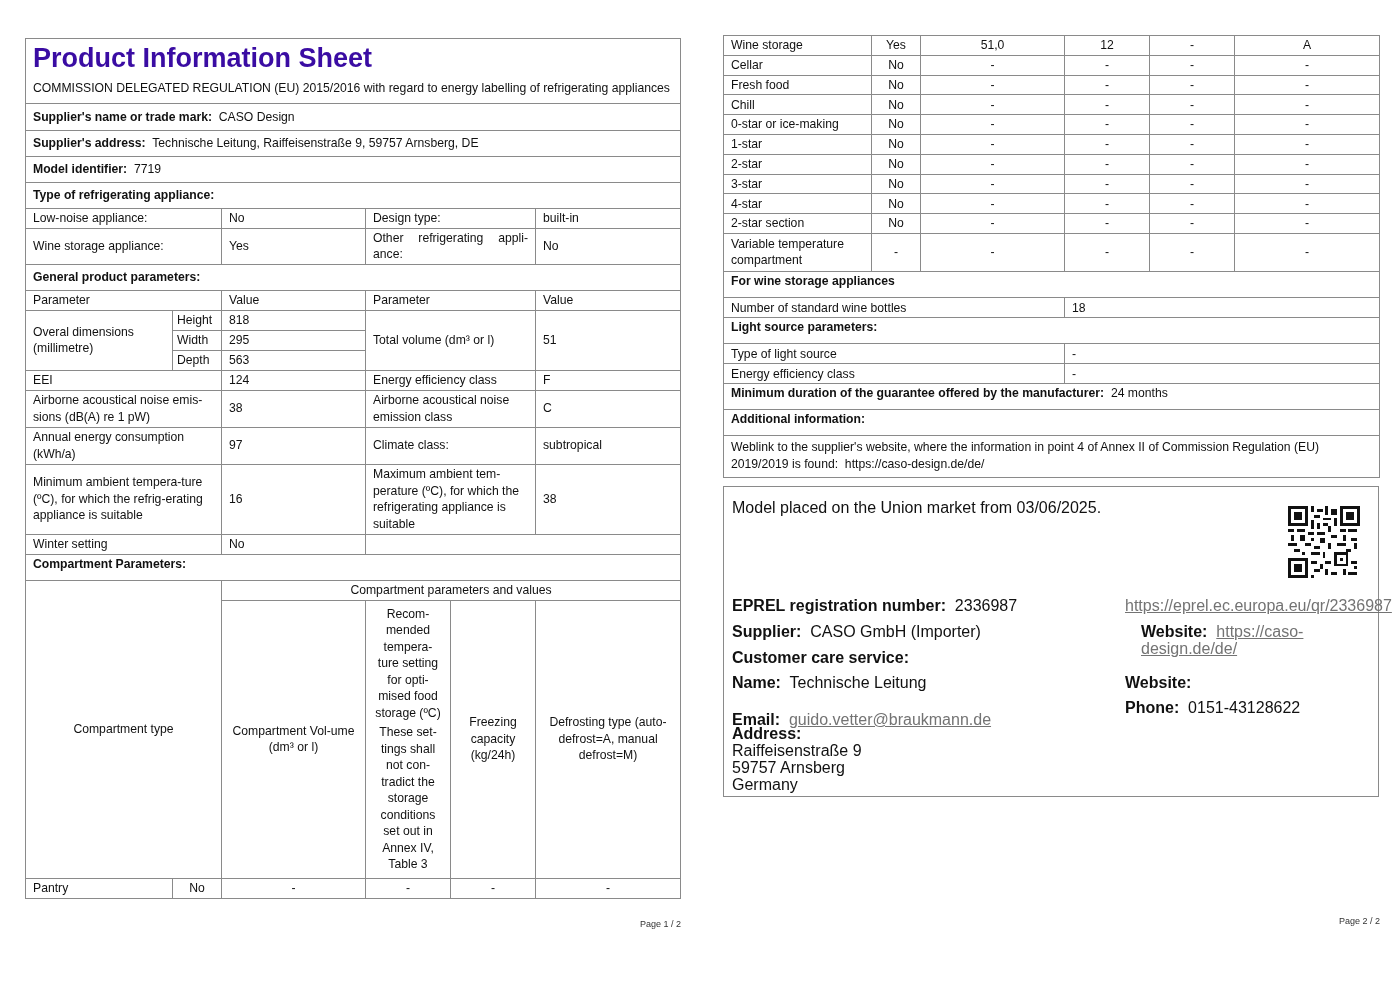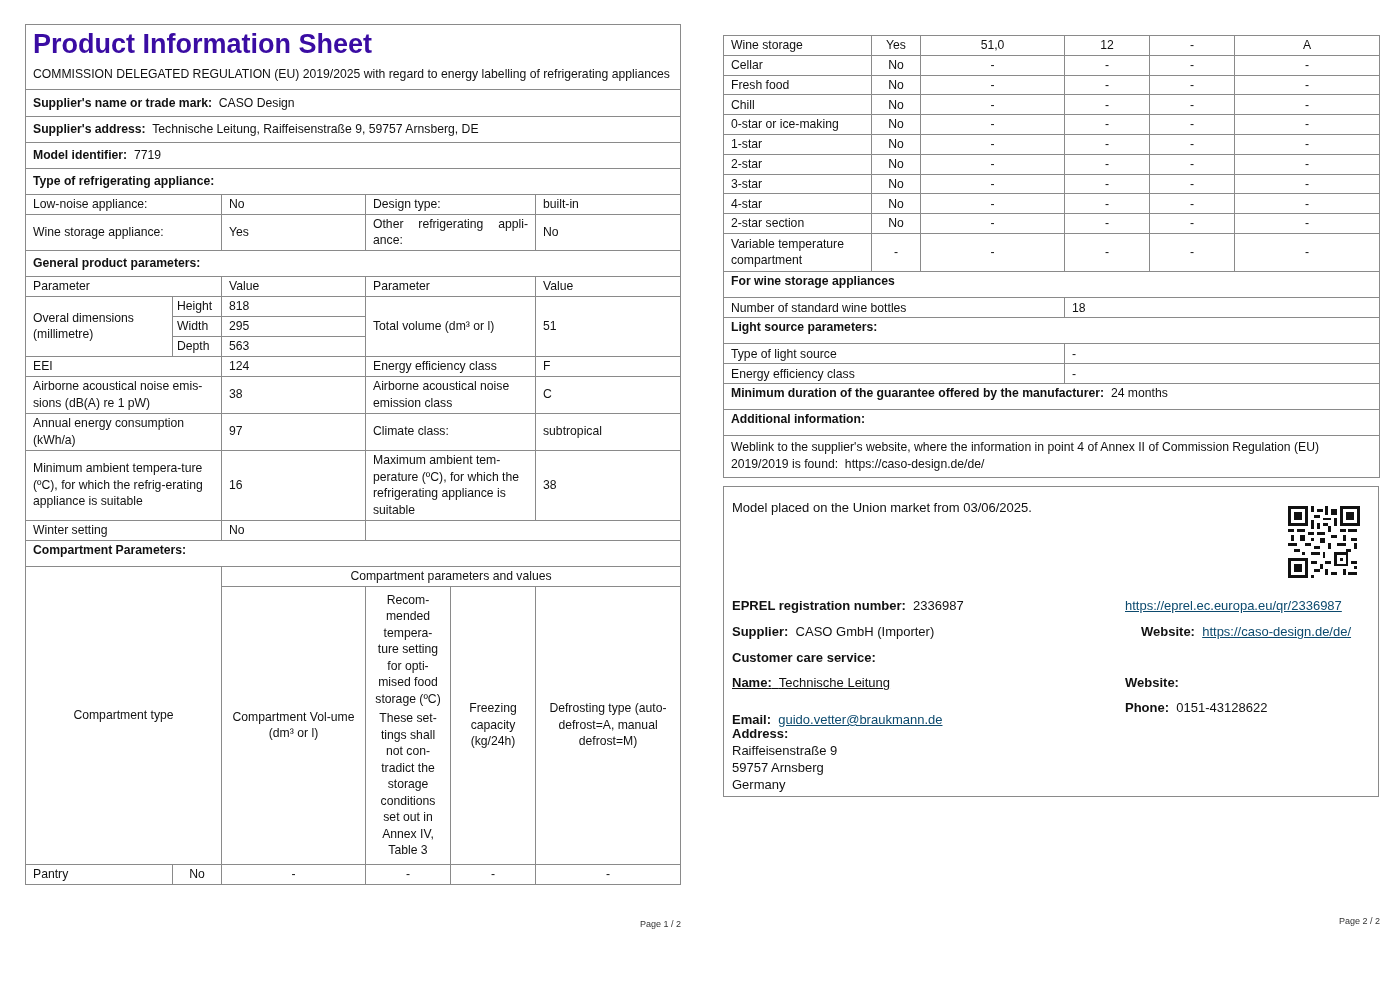--- a/index.html
+++ b/index.html
@@ -1,42 +1,42 @@
 <!DOCTYPE html>
 <html><head>
 <meta charset="utf-8">
 <style>
   * { box-sizing: border-box; margin: 0; padding: 0; }
   html, body { width: 1400px; height: 990px; background: #ffffff; overflow: hidden; }
   body { font-family: "Liberation Sans", sans-serif; color: #111; font-size: 12.2px; position: relative; }
   .page { position: absolute; }
-  #page1 { left: 25px; top: 24px; width: 656px; }
+  #page1 { left: 25px; top: 38px; width: 656px; }
   #page2 { left: 723px; top: 35px; width: 656px; }
   table { border-collapse: collapse; width: 100%; table-layout: fixed; }
   td { border: 1px solid #8a8a8a; padding: 1px 7px; vertical-align: middle; line-height: 16.5px; }
   .frame { border: 1px solid #8a8a8a; }
   .b { font-weight: bold; }
   .c { text-align: center; }
   .title { color: #3a0ca3; font-size: 27px; font-weight: bold; padding: 3px 7px 2px 7px; line-height: 32px; }
   .subtitle { padding: 4px 7px 6px; line-height: 17px; }
   .row-h td { height: 26px; margin-left: 40px; }
   .row-s td { height: 20px; }
   .pagenum { position: absolute; font-size: 9px; color: #333; }
   .infobox { position: absolute; left: 723px; top: 486px; width: 656px; height: 311px; border: 1px solid #8a8a8a; }
-  .ib { position: absolute; font-size: 13px; line-height: 17px; }
-  .link { color: #0c4a6e; text-decoration: underline; }
+  .ib { position: absolute; font-size: 16px; line-height: 17px; }
+  .link { color: #737373; text-decoration: underline; }
   .qr { position: absolute; left: 564px; top: 19px; width: 72px; height: 72px; }
 </style>
 </head>
 <body>
 
 <div class="page" id="page1">
   <div class="frame">
     <div class="title">Product Information Sheet</div>
-    <div class="subtitle">COMMISSION DELEGATED REGULATION (EU) 2019/2025 with regard to energy labelling of refrigerating appliances</div>
+    <div class="subtitle">COMMISSION DELEGATED REGULATION (EU) 2015/2016 with regard to energy labelling of refrigerating appliances</div>
   </div>
   <table>
     <colgroup>
         <col style="width:147px">
         <col style="width:49px">
         <col style="width:144px">
         <col style="width:85px">
         <col style="width:85px">
         <col style="width:145px">
       </colgroup>
@@ -349,21 +349,21 @@
       <rect x="21" y="23" width="3" height="1"></rect>
         <rect x="8" y="24" width="1" height="1"></rect>
         <rect x="23" y="21" width="1" height="1"></rect>
     </g>
   </svg>
   <div class="ib" style="left:8px; top:110px;"><span class="b">EPREL registration number:</span>&nbsp; <span>2336987</span></div>
   <div class="ib link" style="left:401px; top:110px;">https://eprel.ec.europa.eu/qr/2336987</div>
   <div class="ib" style="left:8px; top:136px;"><span class="b">Supplier:</span>&nbsp; <span>CASO GmbH (Importer)</span></div>
   <div class="ib" style="left:401px; top:136px;margin-left:16px;"><span class="b">Website:</span>&nbsp; <span class="link">https://caso-design.de/de/</span></div>
   <div class="ib b" style="left:8px; top:162px;">Customer care service:</div>
-  <div class="ib" style="left:8px; top:187px;text-decoration:underline;"><span class="b">Name:</span>&nbsp; <span>Technische Leitung</span></div>
+  <div class="ib" style="left:8px; top:187px;"><span class="b">Name:</span>&nbsp; <span>Technische Leitung</span></div>
   <div class="ib b" style="left:401px; top:187px;">Website:</div>
   <div class="ib" style="left:8px; top:224px;text-align:center;"><span class="b">Email:</span>&nbsp; <span class="link">guido.vetter@braukmann.de</span></div>
   <div class="ib" style="left:401px; top:212px;"><span class="b">Phone:</span>&nbsp; <span>0151-43128622</span></div>
   <div class="ib b" style="left:8px; top:238px;">Address:</div>
   <div class="ib" style="left:8px; top:255px;">Raiffeisenstraße 9</div>
   <div class="ib" style="left:8px; top:272px;">59757 Arnsberg</div>
   <div class="ib" style="left:8px; top:289px;">Germany</div>
 </div>
 <div class="pagenum" style="left:1339px; top:916px;">Page 2 / 2</div>
 

